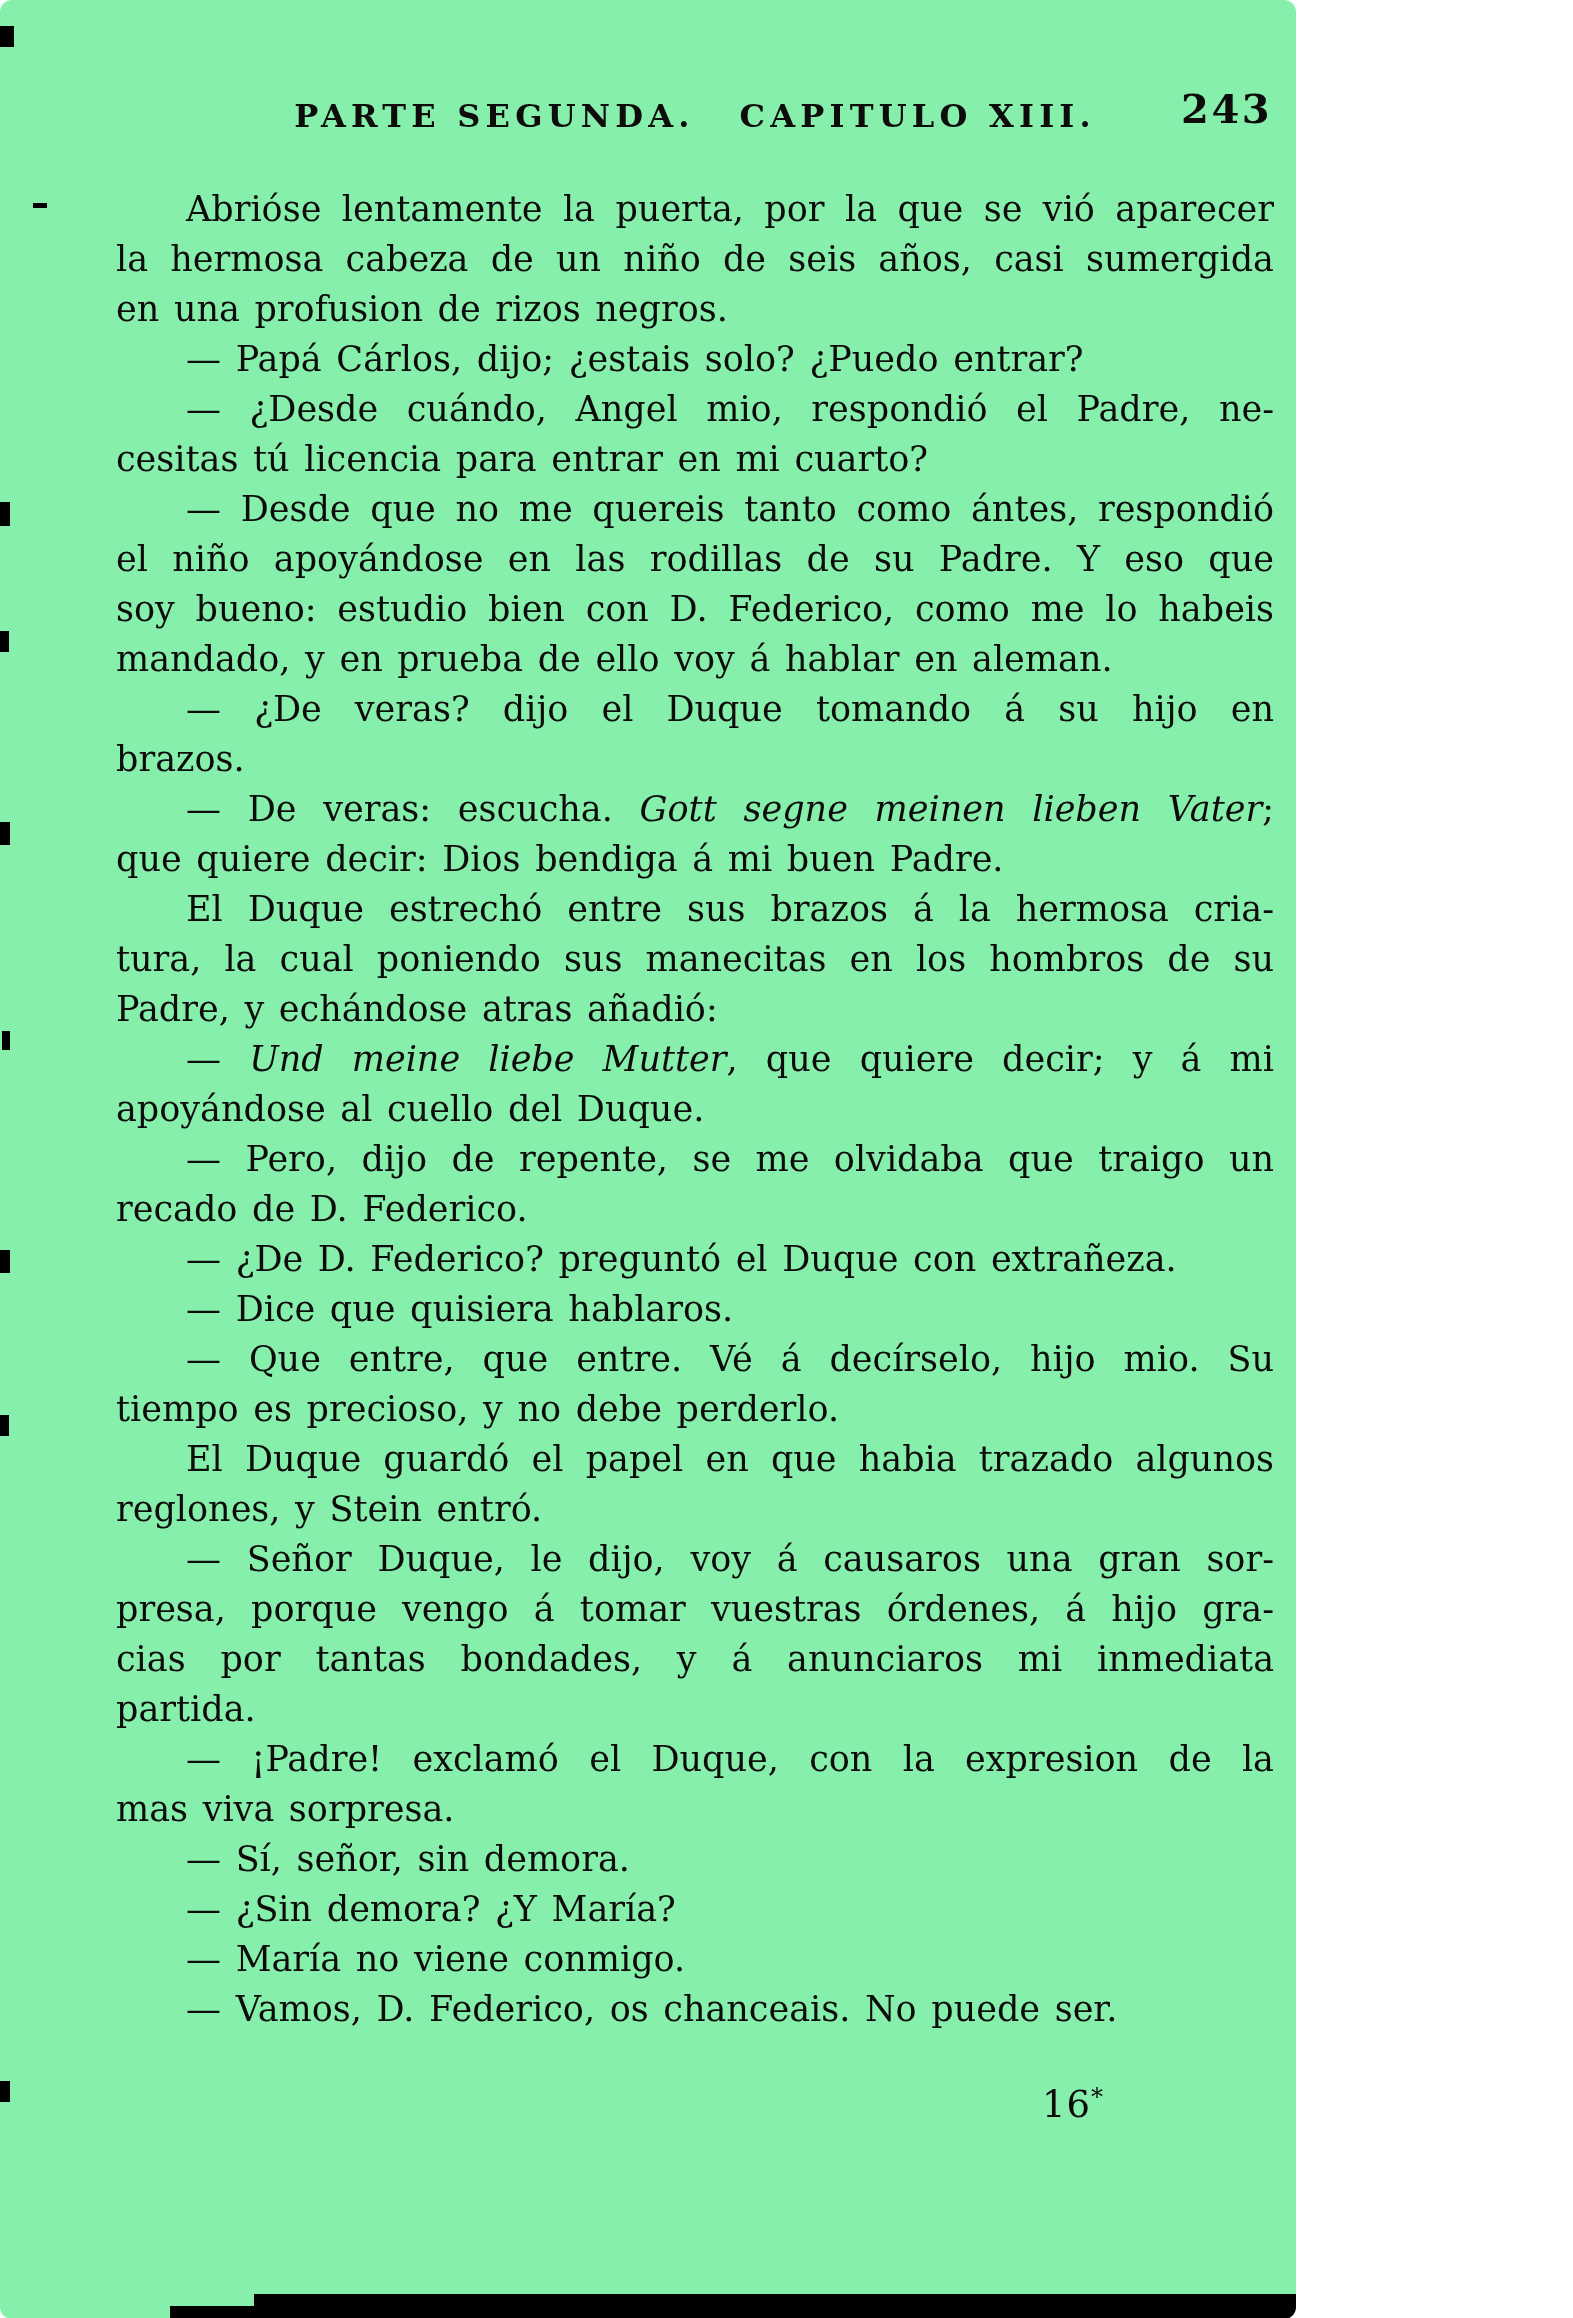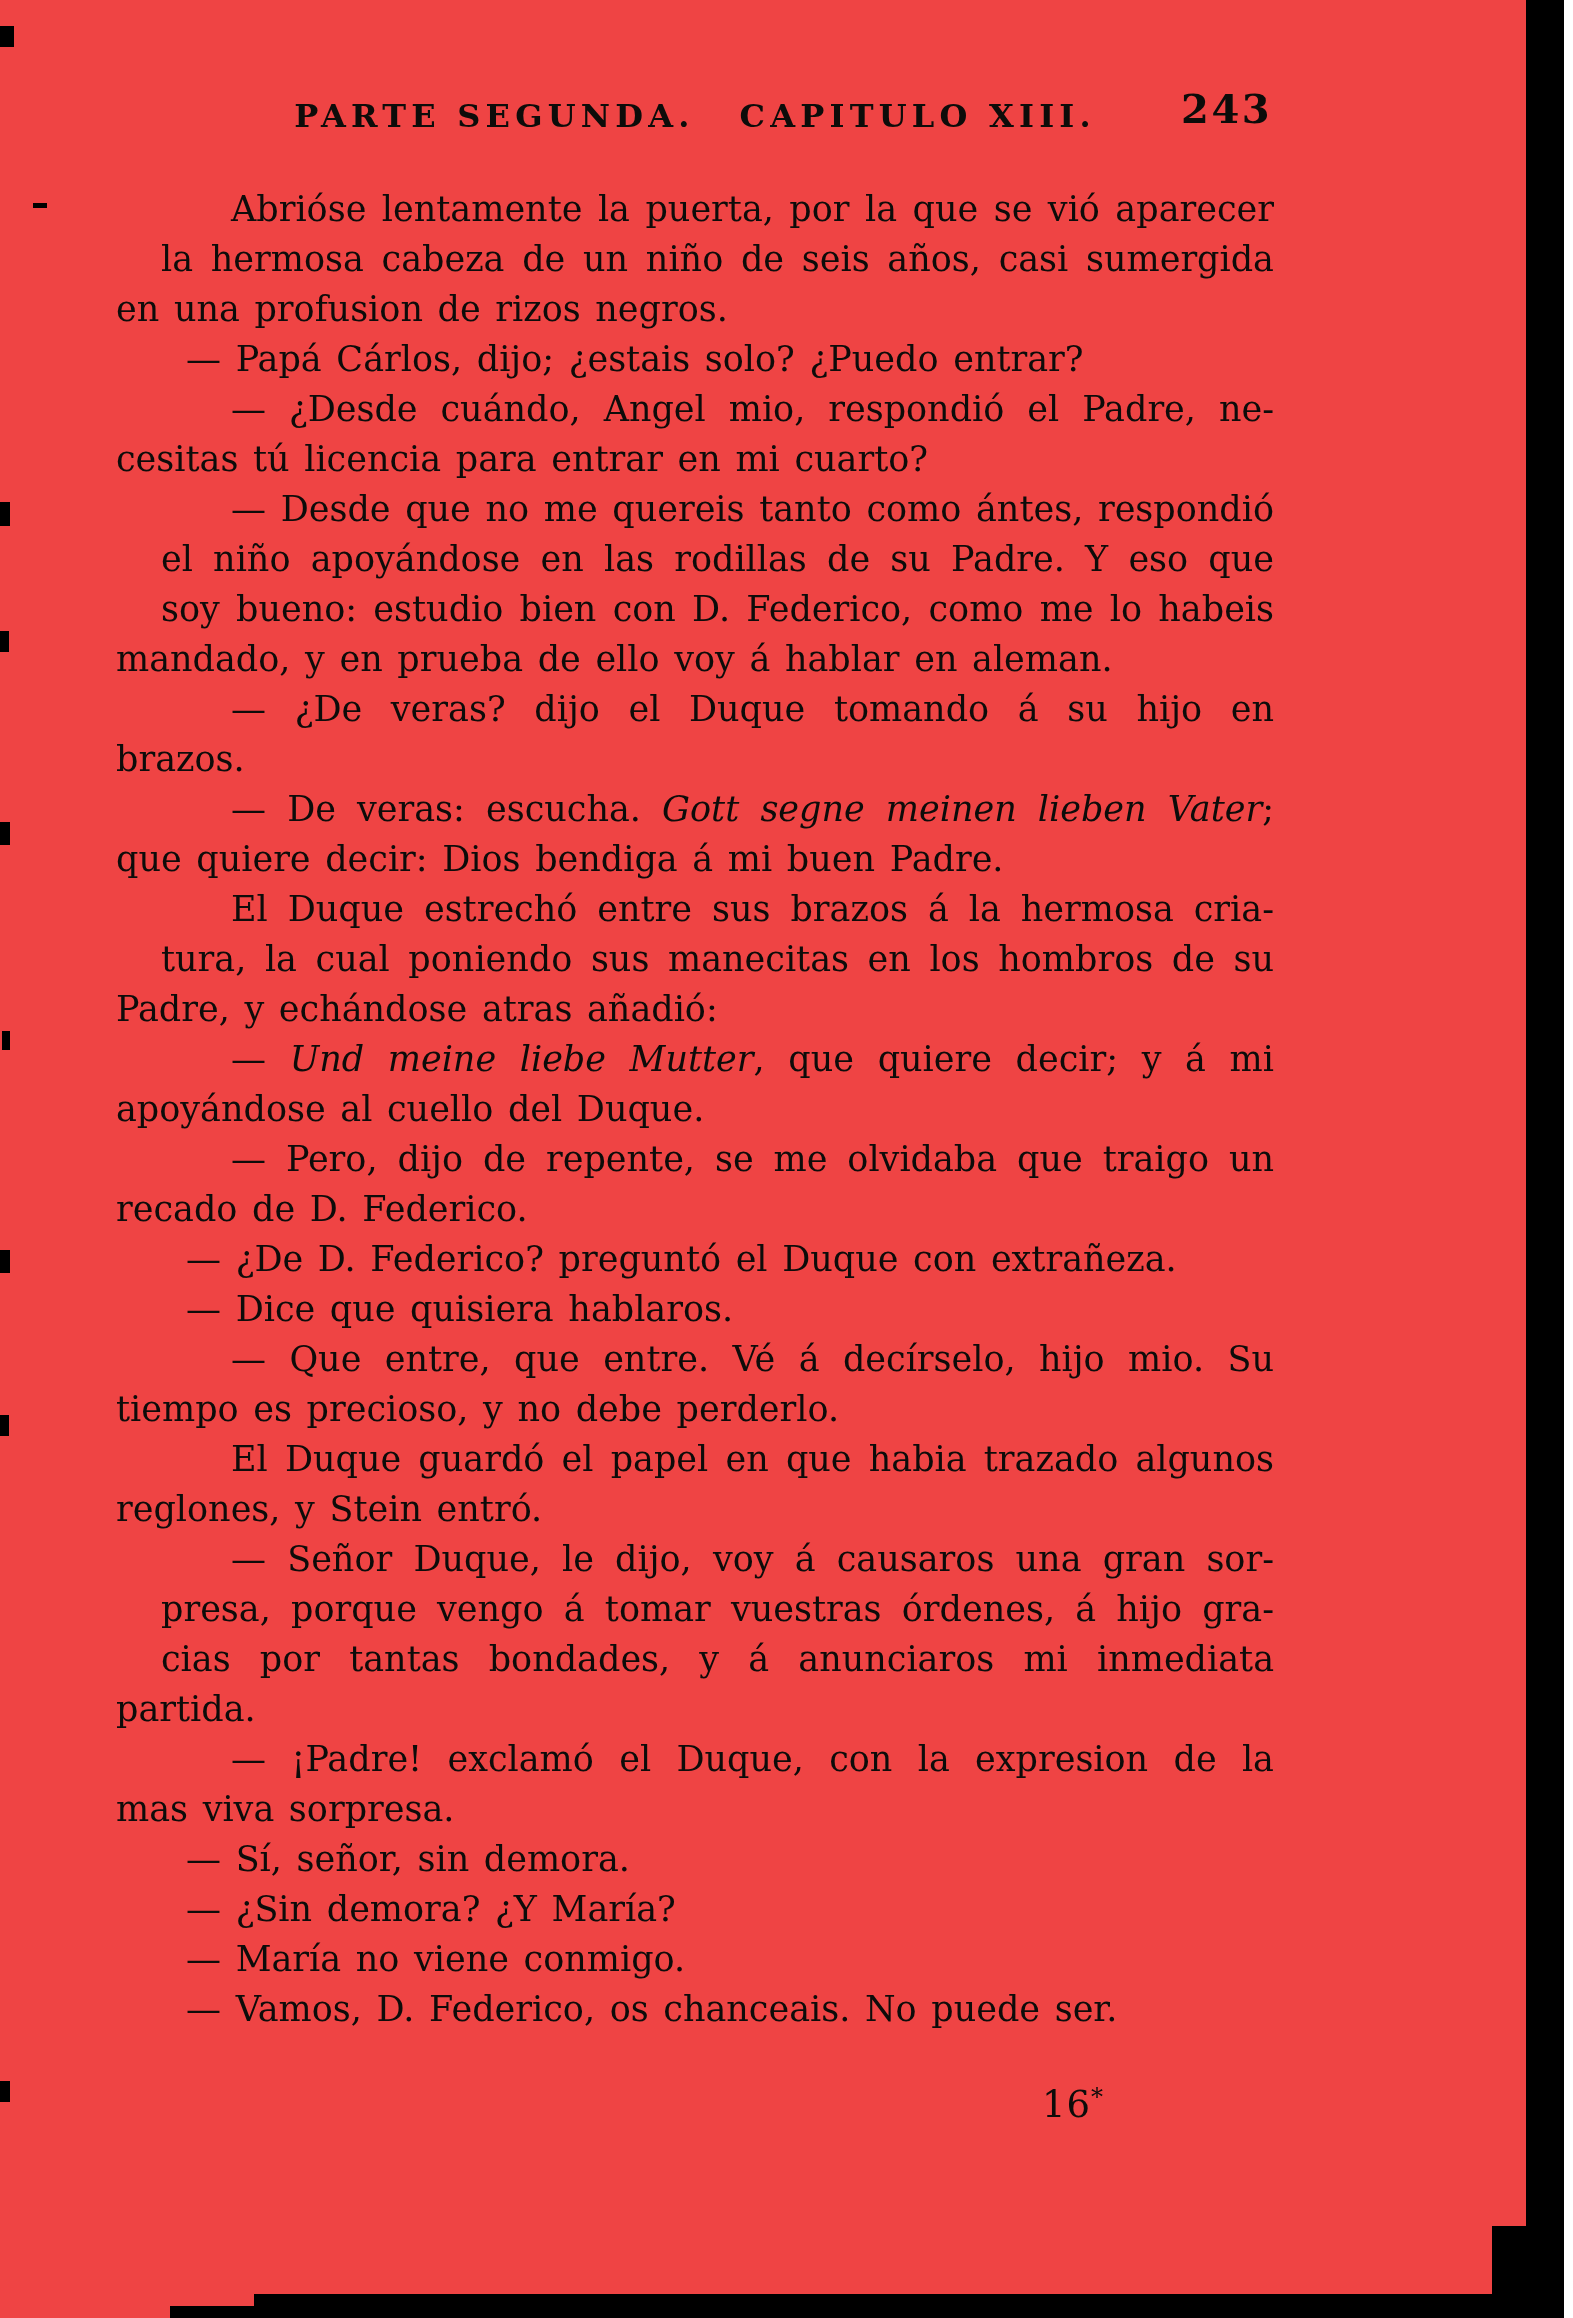--- a/index.html
+++ b/index.html
@@ -2,26 +2,27 @@
 <html style="font-size:14px"><head>
 <meta charset="utf-8">
 <style>
   html, body {
     margin: 0;
     padding: 0;
     background: #ffffff;
   }
   .page {
     position: relative;
-    width: 1564px;
+    width: 1296px;
     height: 2319px;
-    background: #ef4444;
+    background: #86efac;
     overflow: hidden;
     font-family: "DejaVu Serif", "Liberation Serif", serif;
     color: #0d0c0a;
+    border-radius: 12px;
   }
 
   
   .running-header {
     position: absolute;
     left: 116px;
     top: 97px;
     width: 1158px;
     text-align: center;
     font-size: 32px;
@@ -54,21 +55,20 @@
   .line {
     height: 50px;
     line-height: 50px;
     overflow: hidden;
     white-space: normal;
   }
   .line.just {
     text-align: justify;
     text-align-last: justify;
     text-justify: inter-word;
-    margin-left: 45px;
   }
   .line.ind { text-indent: 70px; }
   .it { font-style: italic; }
 
   
   .signature {
     position: absolute;
     left: 1042px;
     top: 2083px;
     font-size: 37px;

